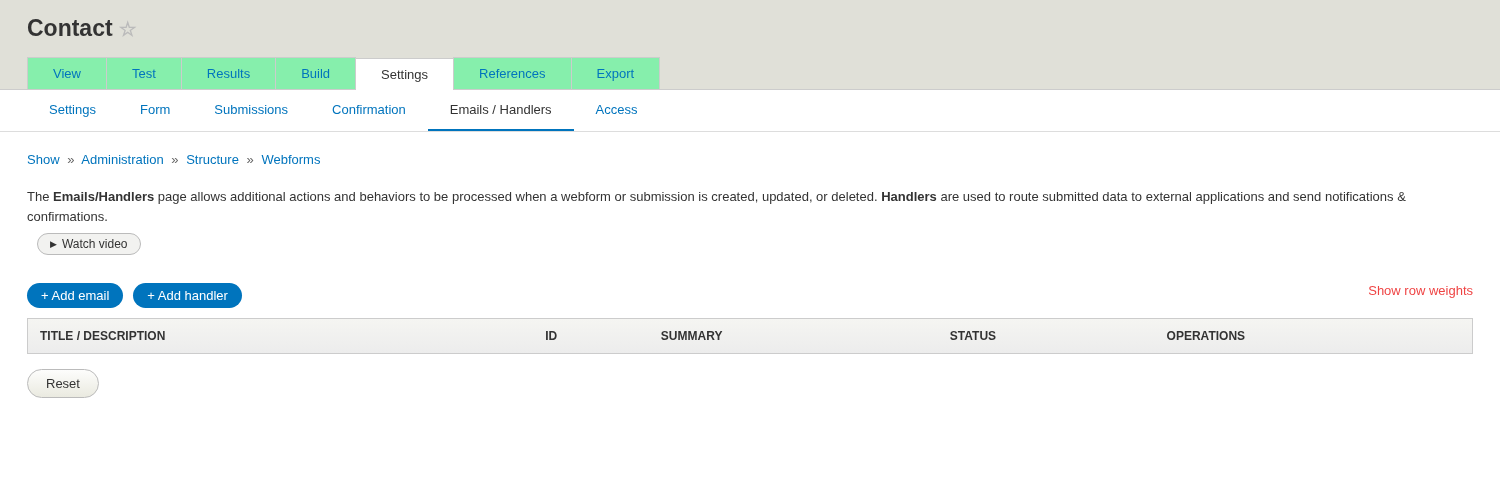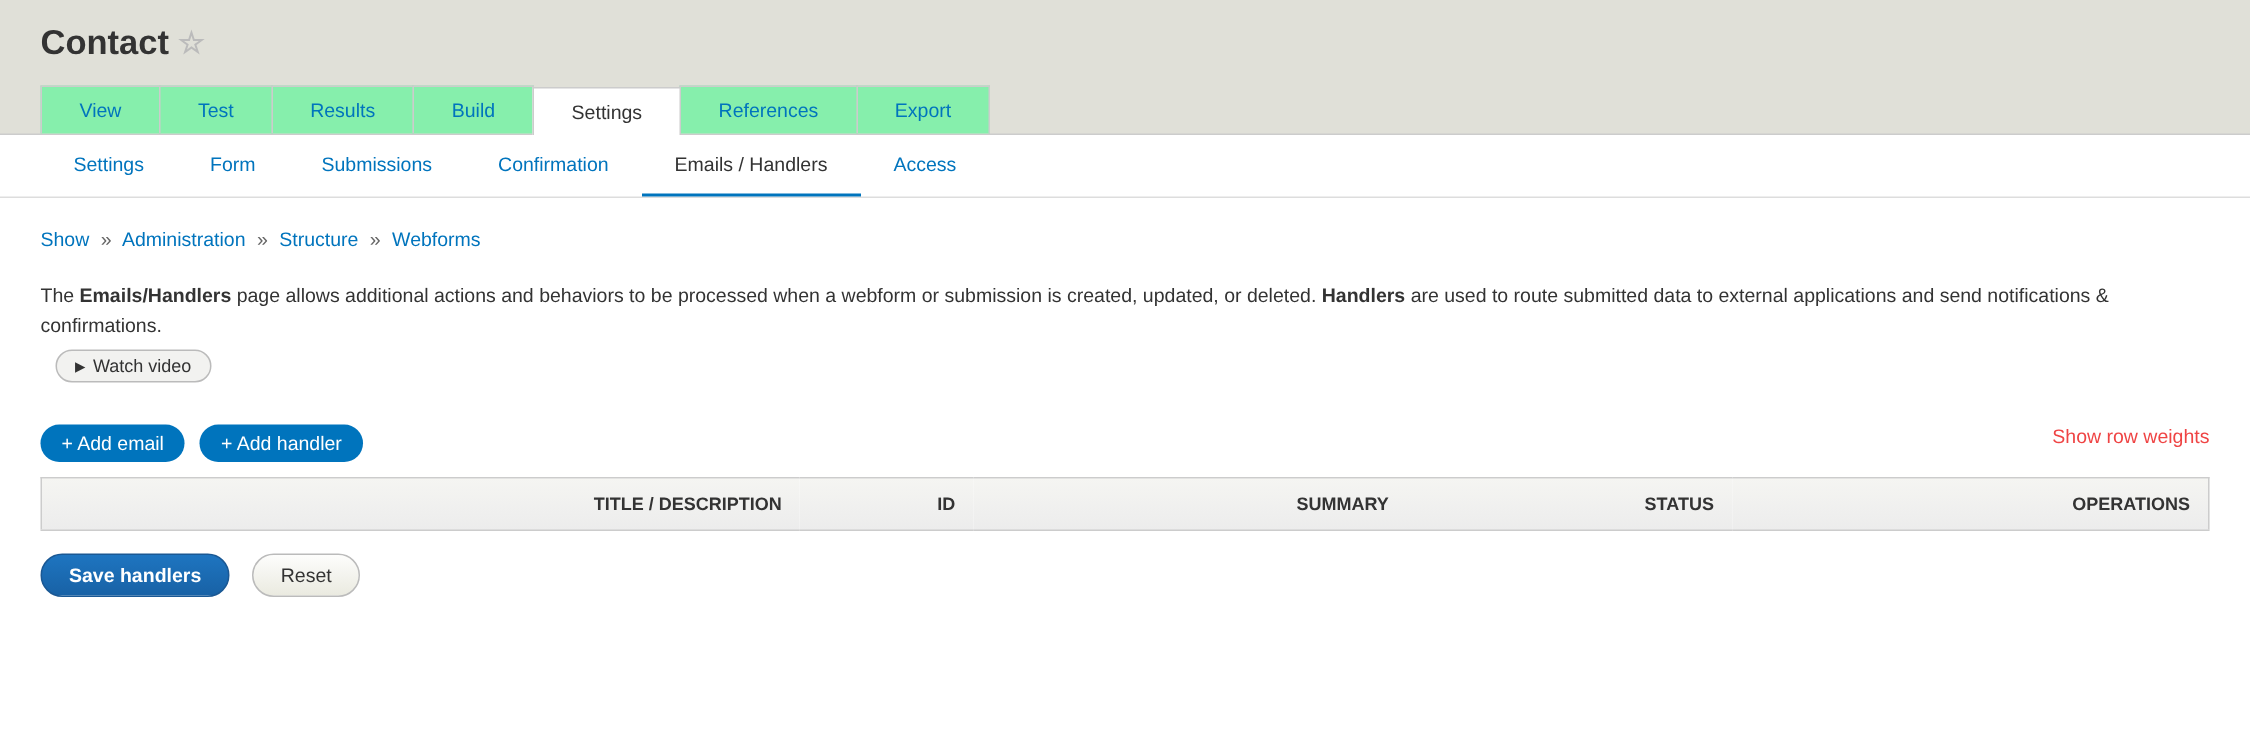--- a/index.html
+++ b/index.html
@@ -30,21 +30,21 @@
     
     .watch-video-btn { display: inline-flex; align-items: center; gap: 5px; padding: 3px 12px; background: #f2f2f0; border: 1px solid #bbb; border-radius: 14px; font-size: 12px; color: #333; cursor: pointer; margin-left: 10px; margin-top: 2px; }
     .watch-video-btn::before { content: "▶"; font-size: 9px; }
     
     .actions-row { display: flex; align-items: flex-start; margin-top: 28px; margin-bottom: 10px; gap: 10px; }
     .pill-btn { background: #0074bd; color: #fff; border: none; padding: 5px 14px; border-radius: 14px; font-size: 13px; cursor: pointer; }
     .show-weights { margin-left: auto; color: #ef4444; text-decoration: none; font-size: 13px; cursor: pointer; }
     
     table.handlers { width: 100%; border-collapse: collapse; border: 1px solid #ccc; margin-bottom: 15px; }
     table.handlers thead { background: linear-gradient(#f5f5f2, #ececec); }
-    table.handlers th { text-align: right; padding: 10px 12px; font-size: 12px; font-weight: bold; color: #333; border-bottom: 1px solid #ccc; }
+    table.handlers th { text-align: left; padding: 10px 12px; font-size: 12px; font-weight: bold; color: #333; border-bottom: 1px solid #ccc; }
     
     .form-actions { display: flex; gap: 15px; align-items: center; }
     .btn-primary { background: linear-gradient(#1e75c0, #1861a5); color: #fff; border: 1px solid #1a5894; padding: 6px 18px; border-radius: 16px; font-size: 13px; font-weight: bold; cursor: pointer; }
     .btn-secondary { background: linear-gradient(#fdfdfc, #eaeae0); color: #333; border: 1px solid #bbb; padding: 6px 18px; border-radius: 16px; font-size: 13px; cursor: pointer; }
   </style>
 </head>
 <body>
 
 <div class="header-region">
   <h1 class="page-title">
@@ -132,16 +132,15 @@
         <th style="width:8%">ID</th>
         <th style="width:20%">SUMMARY</th>
         <th style="width:15%">STATUS</th>
         <th style="width:22%">OPERATIONS</th>
       </tr>
     </thead>
     <tbody></tbody>
   </table>
 
   <div class="form-actions">
-    <button class="btn-primary">Save handlers</button>
     <button class="btn-secondary">Reset</button>
   </div>
 </div>
 
 </body></html>

